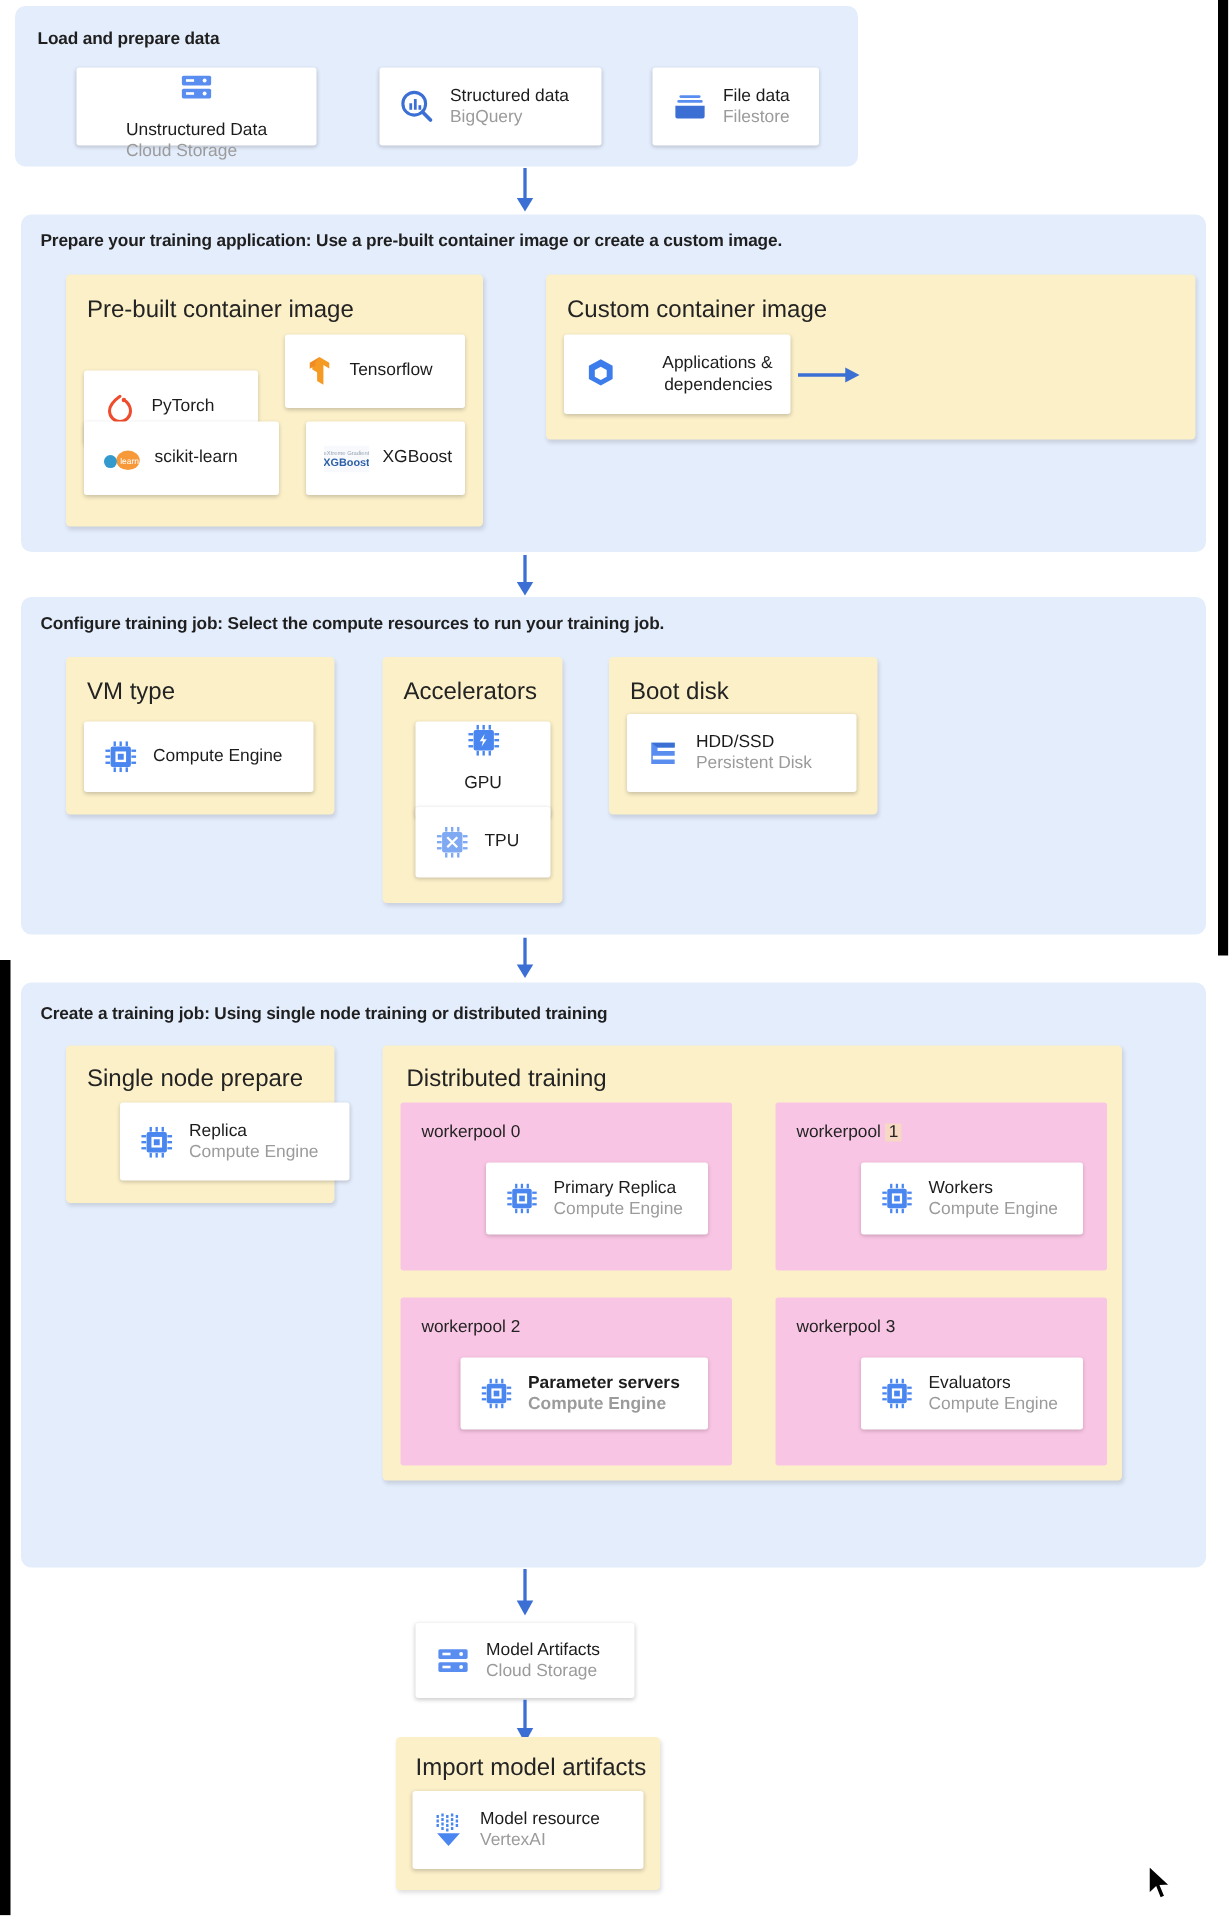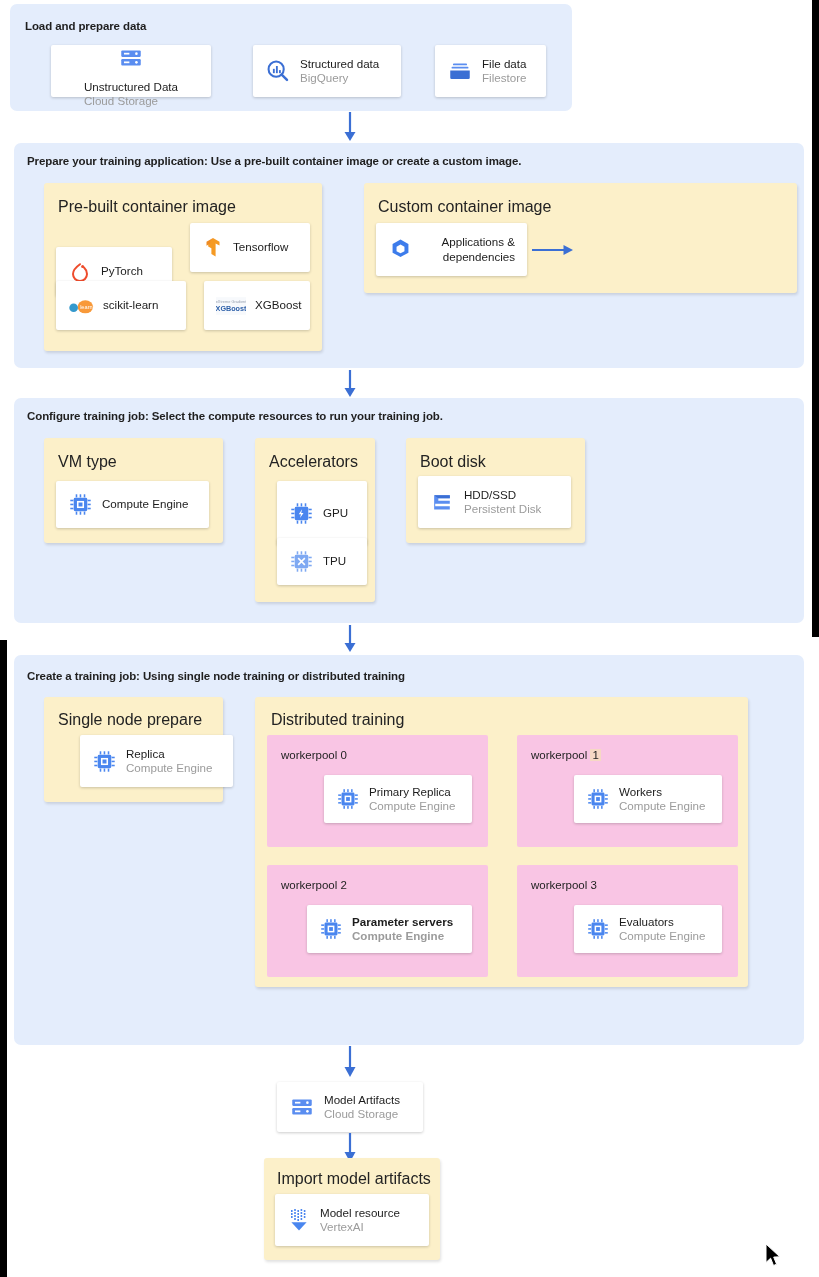--- a/index.html
+++ b/index.html
@@ -262,21 +262,21 @@
           </svg>
         </span>
         <span class="card-text">
           <span class="card-title">Compute Engine</span>
         </span>
       </div>
     </div>
 
     <div class="abs group" style="left:241px; top:40px; width:120px; height:164px;">
       <div class="abs group-title" style="left:14px; top:15px;">Accelerators</div>
-      <div class="abs card" style="left:22px; top:43px; width:90px; height:64px;">
+      <div class="abs card" style="left:22px; top:43px; width:90px; height:64px;flex-direction:column;">
         <span class="ico">
           <svg width="25" height="25" viewBox="0 0 24 24">
             <rect x="5.5" y="5.5" width="13" height="13" rx="1.4" fill="#4a86ef"></rect>
             <path d="M12.6 8 L9.4 12.6 h2.1 l-0.9 3.6 3.3-4.8h-2.2z" fill="#ffffff"></path>
             <g fill="#4a86ef">
               <rect x="7.4" y="2.2" width="1.5" height="3"></rect>
                 <rect x="11.2" y="2.2" width="1.5" height="3"></rect>
                 <rect x="15.1" y="2.2" width="1.5" height="3"></rect>
               <rect x="7.4" y="18.8" width="1.5" height="3"></rect>
                 <rect x="11.2" y="18.8" width="1.5" height="3"></rect>

